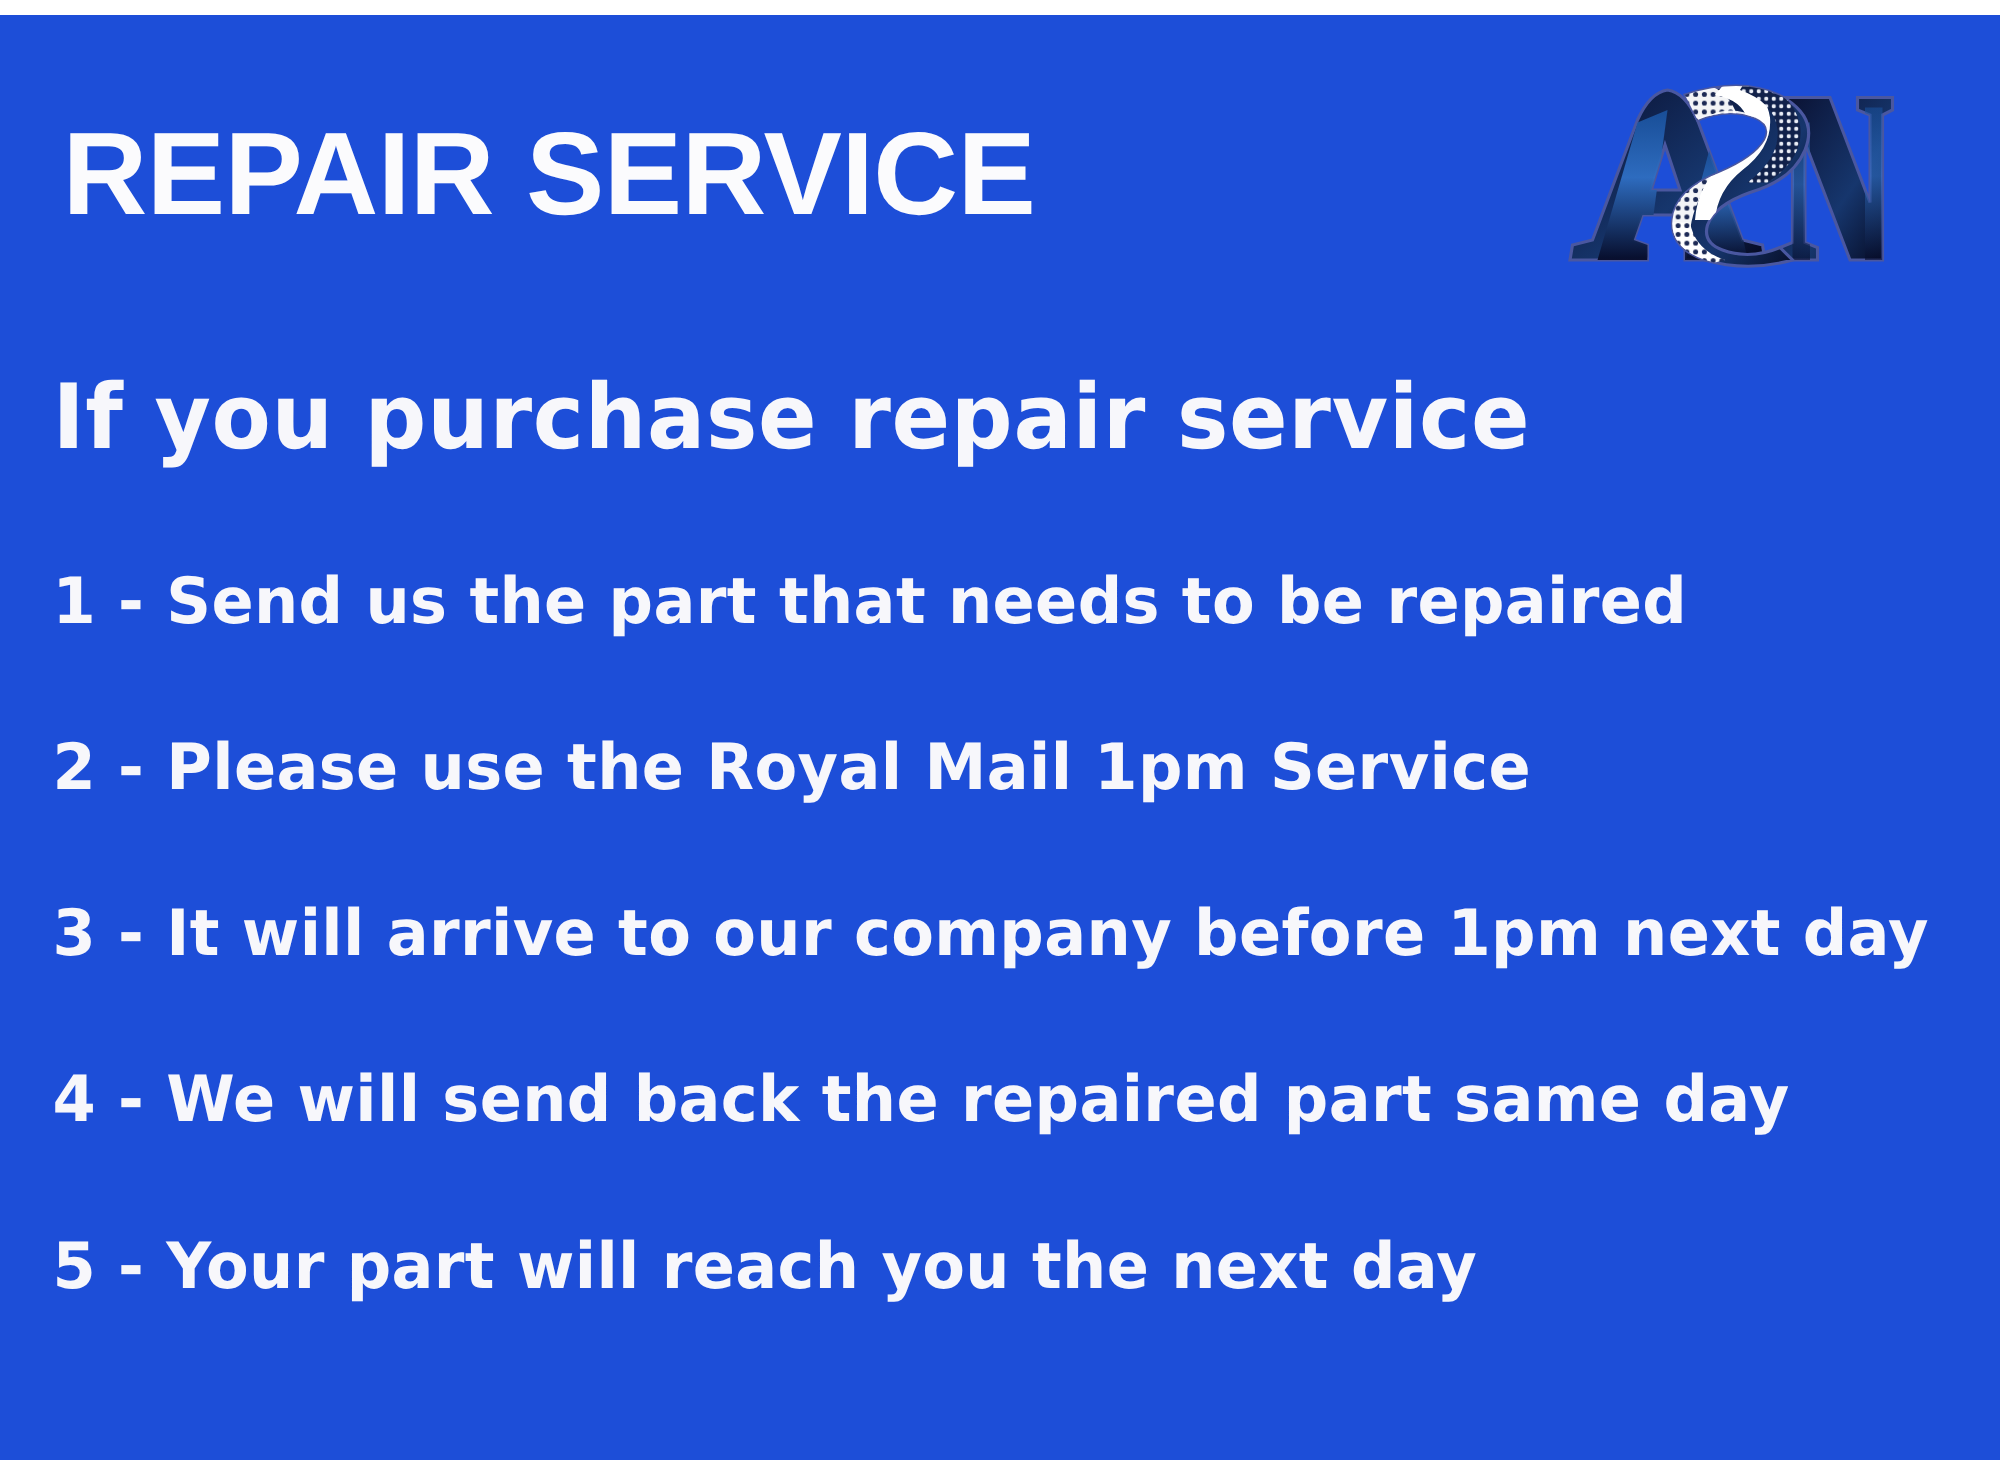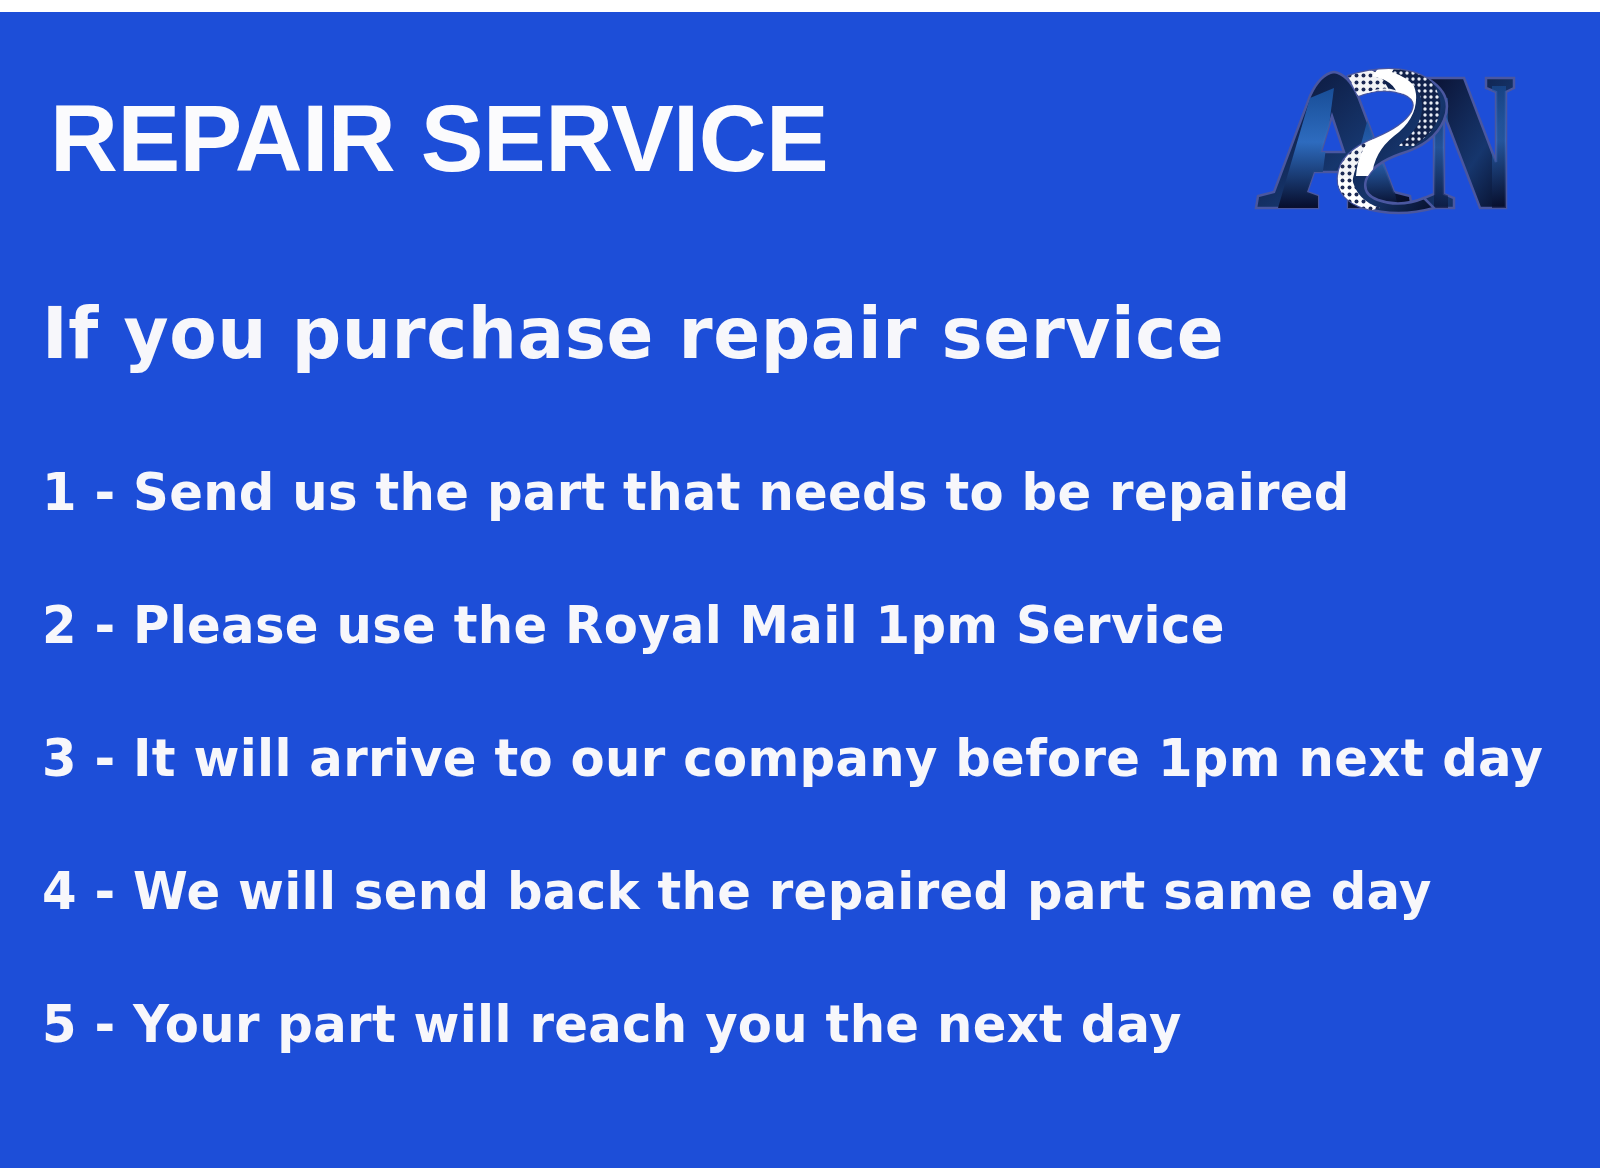--- a/index.html
+++ b/index.html
@@ -61,21 +61,21 @@
     color: #f7f7fb;
     white-space: nowrap;
     transform: scaleX(0.96);
     transform-origin: left center;
   }
 
   
   #steps {
     position: absolute;
     left: 42px;
-    top: 455px;
+    top: 444px;
     width: 1530px;
   }
   .step {
     font-family: "DejaVu Sans", sans-serif;
     font-weight: 700;
     font-size: 51px;
     line-height: 1;
     letter-spacing: 0.3px;
     color: #f7f7fb;
     white-space: nowrap;

